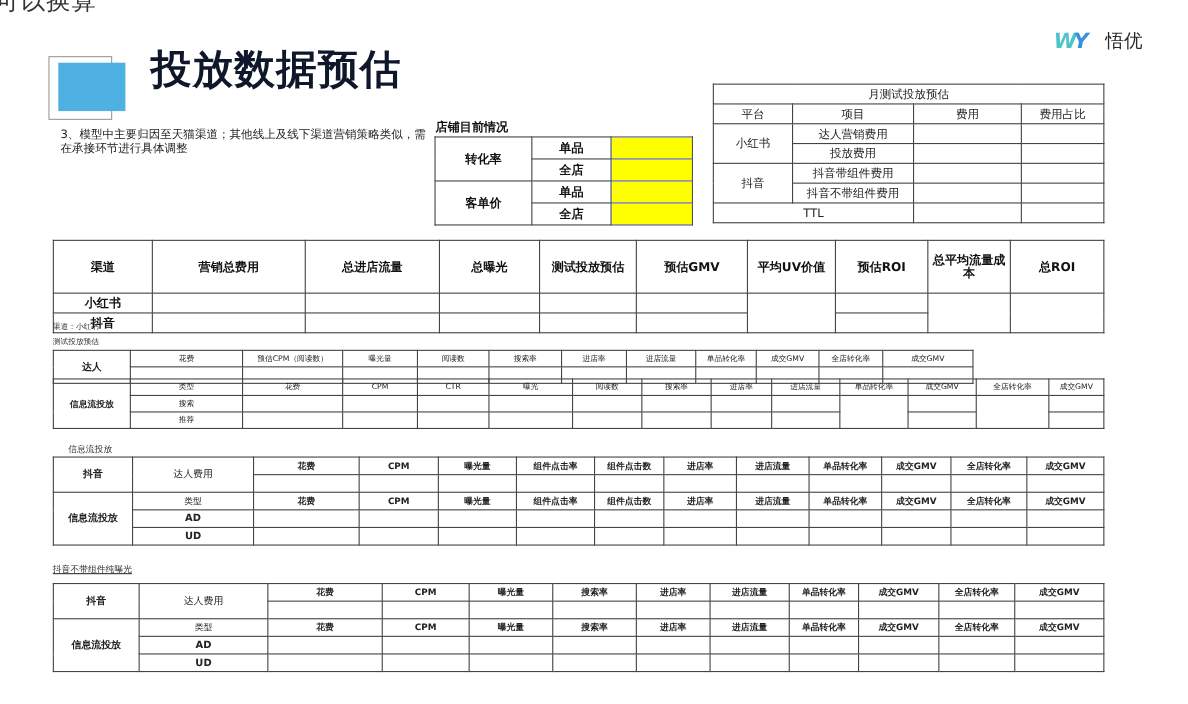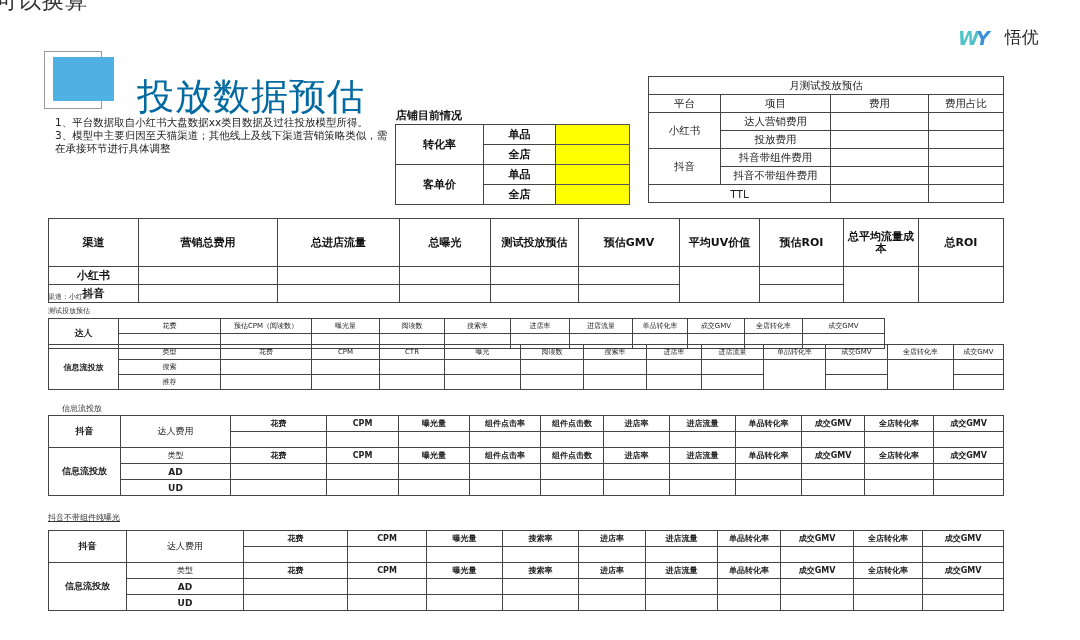--- a/index.html
+++ b/index.html
@@ -6,21 +6,21 @@
   html, body { width: 1080px; height: 640px; overflow: hidden; background: #ffffff; }
   body { position: relative; font-family: "DejaVu Sans", "Liberation Sans", sans-serif; color: #111; }
 
   .abs { position: absolute; }
 
   .top-caption { left: -4px; top: -14px; font-size: 22px; color: #333; letter-spacing: 1px; }
 
   .deco-outline { left: 44px; top: 51px; width: 58px; height: 58px; border: 1px solid #9a9a9a; }
   .deco-fill { left: 53px; top: 57px; width: 61px; height: 44px; background: #4fb0e3; }
 
-  .page-title { left: 137px; top: 72px; font-size: 37px; font-weight: normal; color: #0369a1; letter-spacing: 1px; }
+  .page-title { left: 137px; top: 38px; font-size: 37px; font-weight: bold; color: #0f172a; letter-spacing: 1px; }
 
   .notes { left: 55px; top: 116px; width: 340px; font-size: 10.5px; line-height: 12.8px; color: #222; }
   .notes div { white-space: normal; }
 
   .logo { left: 958px; top: 26px; display: flex; align-items: flex-end; gap: 2px; }
   .logo .wy { font-size: 19px; font-weight: bold; color: #4fc3c7; letter-spacing: -3px; font-style: italic; }
   .logo .wy span { color: #3b8fd8; }
   .logo .name { font-size: 17px; font-weight: normal; color: #2a2a2a; margin-left: 16px; }
 
   table { border-collapse: collapse; table-layout: fixed; }
@@ -64,21 +64,20 @@
 <div class="abs deco-outline"></div>
 <div class="abs deco-fill"></div>
 <div class="abs page-title">投放数据预估</div>
 
 <div class="abs logo">
   <span class="wy">W<span>Y</span></span>
   <span class="name">悟优</span>
 </div>
 
 <div class="abs notes">
-  <div>1、平台数据取自小红书大盘数据xx类目数据及过往投放模型所得。</div>
   <div>3、模型中主要归因至天猫渠道；其他线上及线下渠道营销策略类似，需在承接环节进行具体调整</div>
 </div>
 
 <div class="abs store-title">店铺目前情况</div>
 <table class="abs store-table">
   <colgroup>
       <col style="width:88px">
       <col style="width:72px">
       <col style="width:74px">
     </colgroup>

